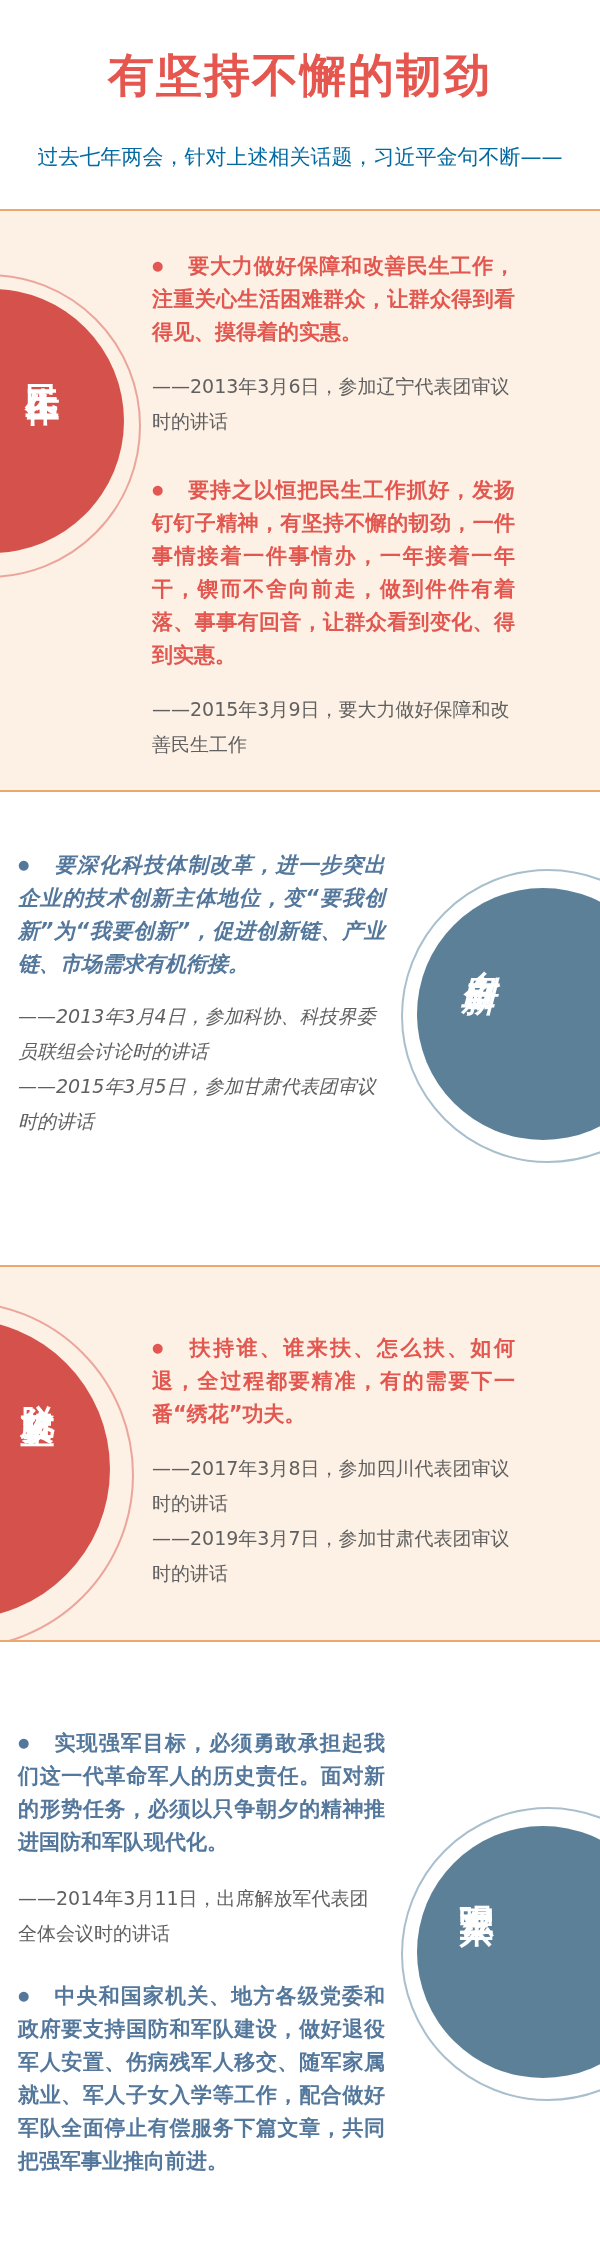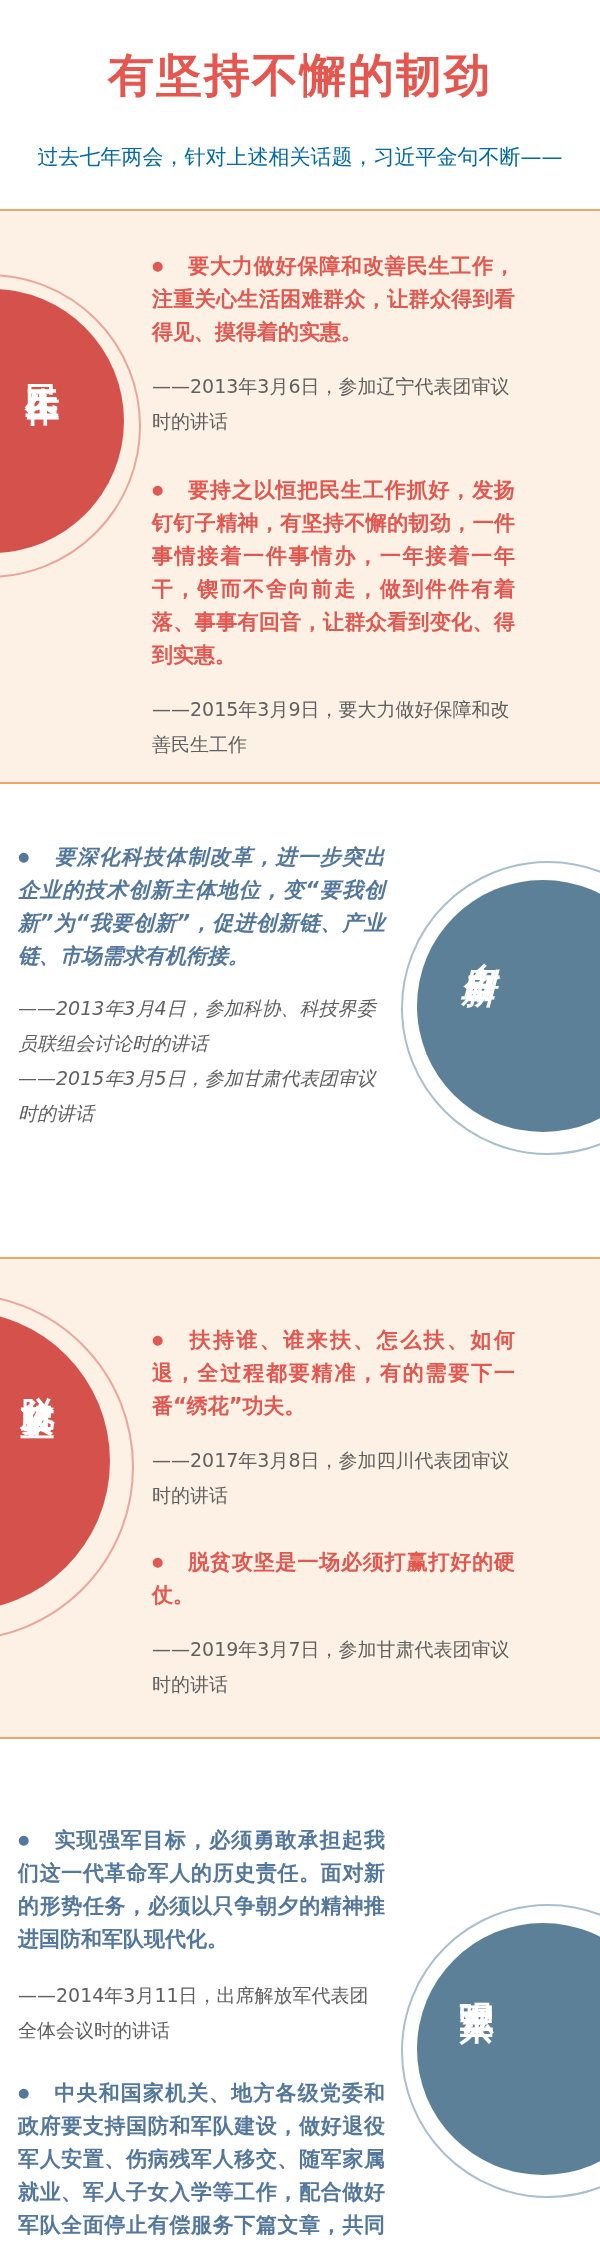--- a/index.html
+++ b/index.html
@@ -33,21 +33,21 @@
     background:#fdf0e4;
     border-top:2px solid #edA76a;
     border-bottom:2px solid #edA76a;
   }
   .sec.s1{min-height:470px;margin-top:37px;}
   .sec.s2{min-height:473px;font-style:italic;}
   .sec.s3{min-height:377px;}
   .sec.s4{min-height:694px;}
 
   .content{position:relative;z-index:3;}
-  .s1 .content{padding:38px 85px 20px 152px;}
+  .s1 .content{padding:38px 85px 28px 152px;}
   .s2 .content{padding:56px 215px 50px 18px;}
   .s3 .content{padding:64px 85px 35px 152px;}
   .s4 .content{padding:84px 215px 66px 18px;}
 
   .quote{
     margin:0;
     font-size:21px;
     font-weight:bold;
     line-height:33px;
     text-align:justify;
@@ -143,21 +143,20 @@
     </div>
   </section>
 
   <section class="sec cream theme-red s3">
     <div class="ring"></div>
     <div class="disc"></div>
     <div class="topic">脱贫攻坚</div>
     <div class="content">
       <p class="quote"><span class="dot">●</span><span>扶持谁、谁来扶、怎么扶、如何退，全过程都要精准，有的需要下一番“绣花”功夫。</span></p>
       <p class="source">——2017年3月8日，参加四川代表团审议时的讲话</p>
-      <p class="quote"><span class="dot">●</span><span>脱贫攻坚是一场必须打赢打好的硬仗。</span></p>
       <p class="source">——2019年3月7日，参加甘肃代表团审议时的讲话</p>
     </div>
   </section>
 
   <section class="sec white theme-blue s4">
     <div class="ring"></div>
     <div class="disc"></div>
     <div class="topic">强军兴军</div>
     <div class="content">
       <p class="quote"><span class="dot">●</span><span>实现强军目标，必须勇敢承担起我们这一代革命军人的历史责任。面对新的形势任务，必须以只争朝夕的精神推进国防和军队现代化。</span></p>

